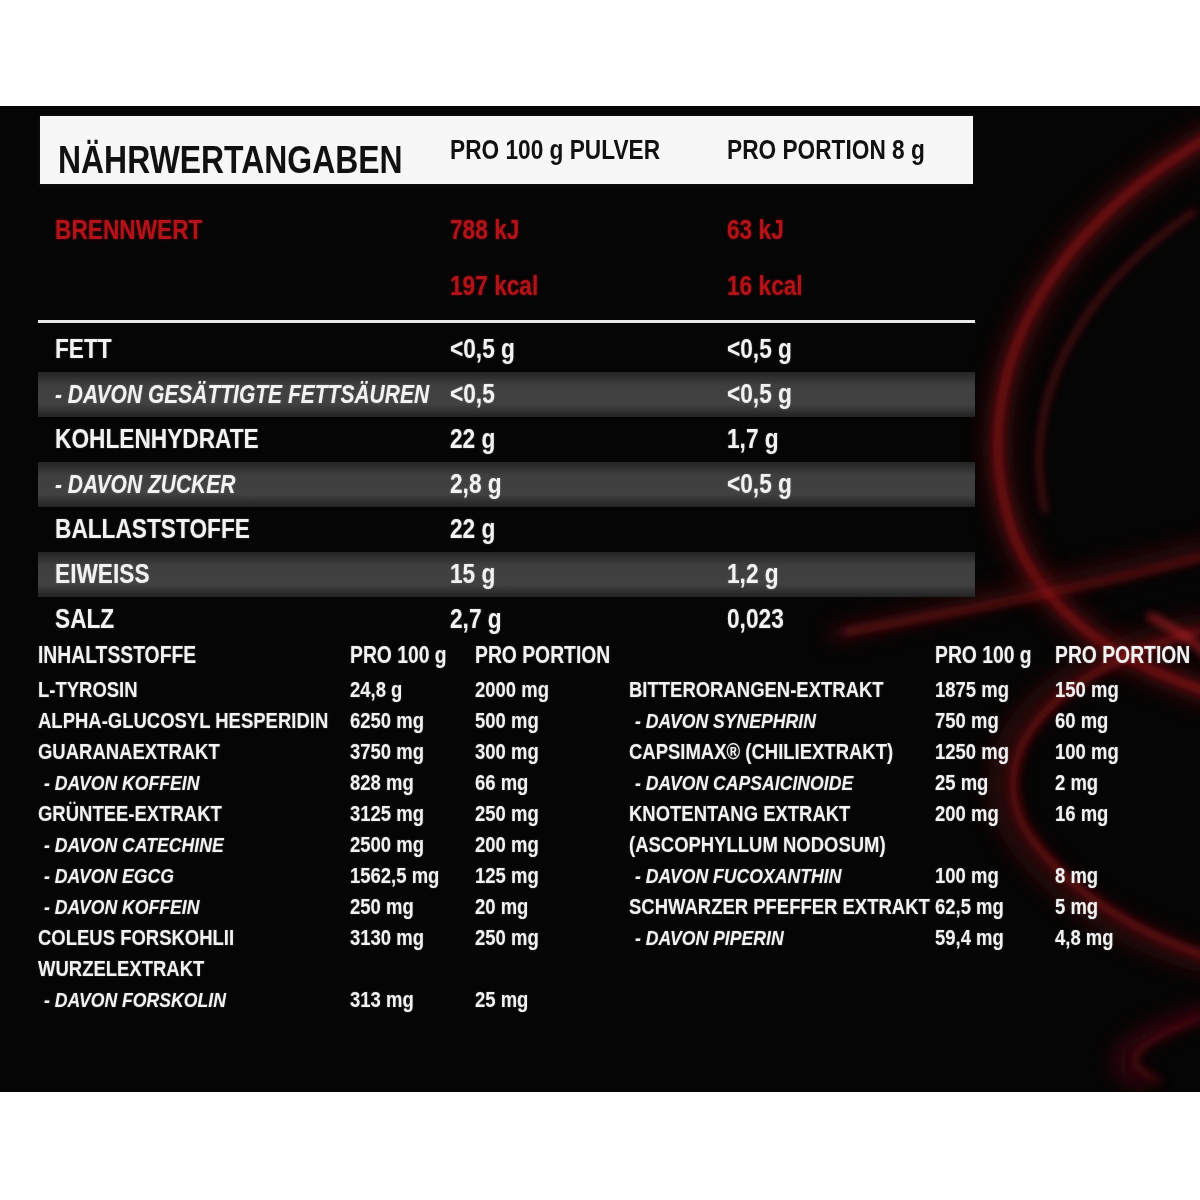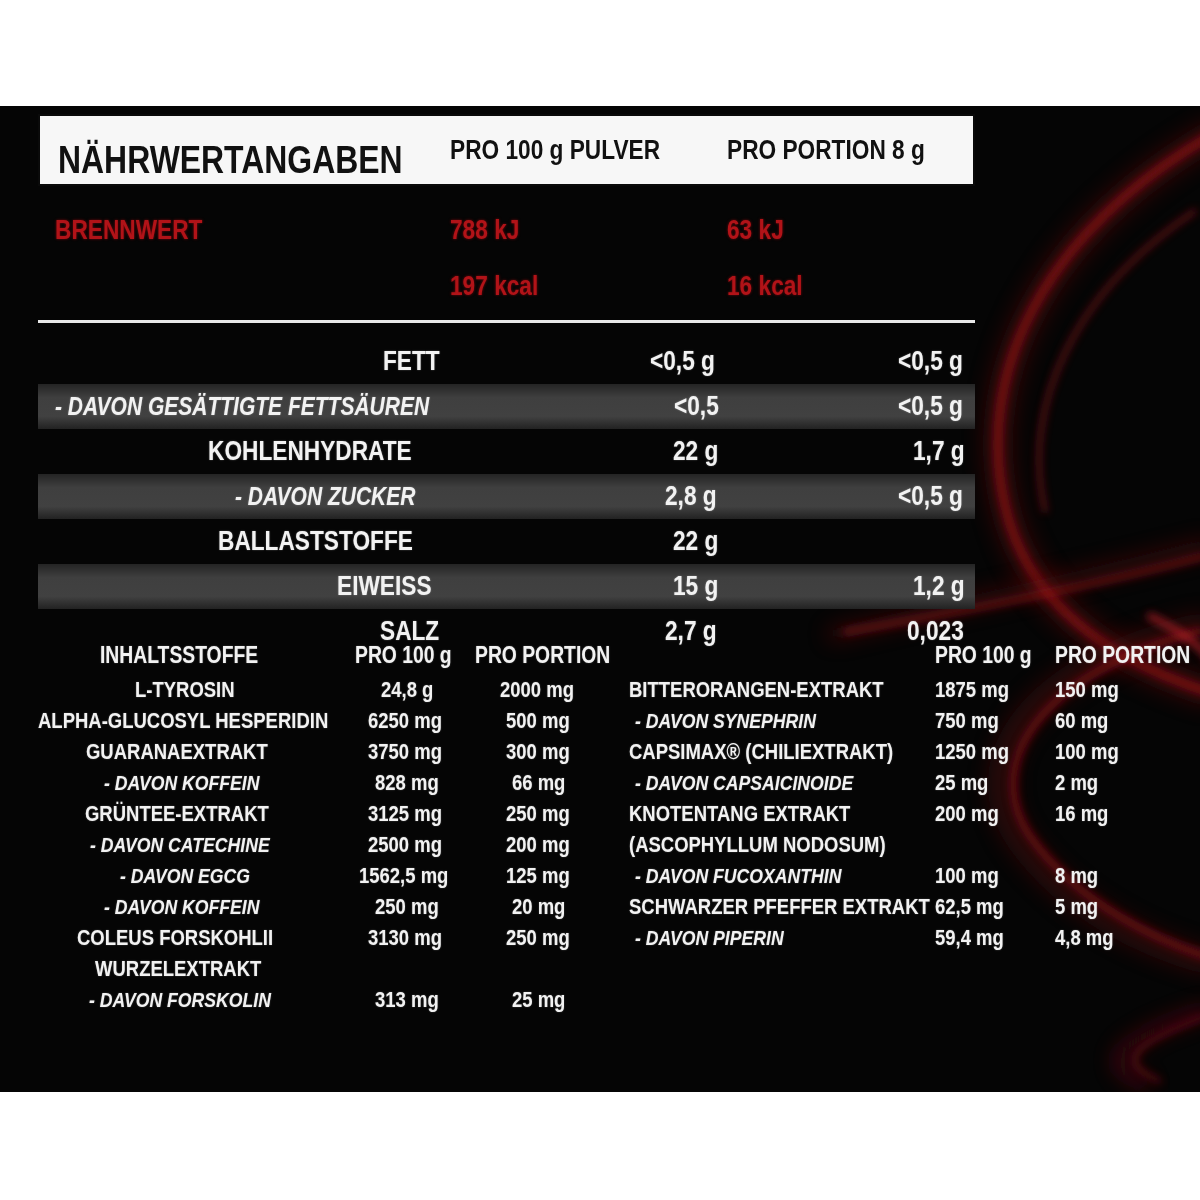--- a/index.html
+++ b/index.html
@@ -23,29 +23,29 @@
   }
   .header-bar .title{font-size:38px;font-weight:bold;padding-left:20px;letter-spacing:0;margin-top:21px;}
   .header-bar .hcol{font-size:27px;font-weight:bold;}
   .row{display:grid;grid-template-columns:412px 277px auto;align-items:center;}
   .row .lab{padding-left:17px;}
   .energy{margin-top:26px;color:#b11318;font-weight:bold;}
   .energy .row{height:36px;font-size:27px;}
   .energy .row + .row{margin-top:20px;}
   .energy .t{text-shadow:0 0 3px rgba(150,10,15,0.8);}
   .sepline{height:3px;background:#e9e9e9;margin-top:16px;}
-  .nutrients{margin-top:16px;text-align:right;}
+  .nutrients{margin-top:4px;}
   .nrow{height:45px;font-size:27px;font-weight:bold;color:#f2f2f2;}
   .nrow .t{text-shadow:0 0 2px rgba(255,255,255,0.35);}
   .nrow.shaded{
     background:linear-gradient(180deg,#242424 0%,#3f3f3f 30%,#414141 72%,#222222 100%);
   }
   .nrow.sub .lab{font-style:italic;font-size:25px;}
   .ing{position:absolute;color:#f2f2f2;font-weight:bold;}
-  .ing-left{left:38px;top:636px;width:575px;text-align:center;}
+  .ing-left{left:38px;top:636px;width:575px;}
   .ing-right{left:629px;top:636px;width:560px;}
   .ing .hdr{display:grid;height:38px;align-items:center;font-size:23px;}
   .ing-left .hdr{grid-template-columns:312px 125px auto;}
   .ing-right .hdr{grid-template-columns:306px 120px auto;}
   .irow{display:grid;height:31px;align-items:center;font-size:22px;}
   .ing-left .irow{grid-template-columns:312px 125px auto;}
   .ing-right .irow{grid-template-columns:306px 120px auto;}
   .irow .t,.ing .hdr .t{text-shadow:0 0 2px rgba(255,255,255,0.3);}
   .irow.sub .ilab{font-style:italic;font-size:21px;padding-left:6px;}
 </style>

